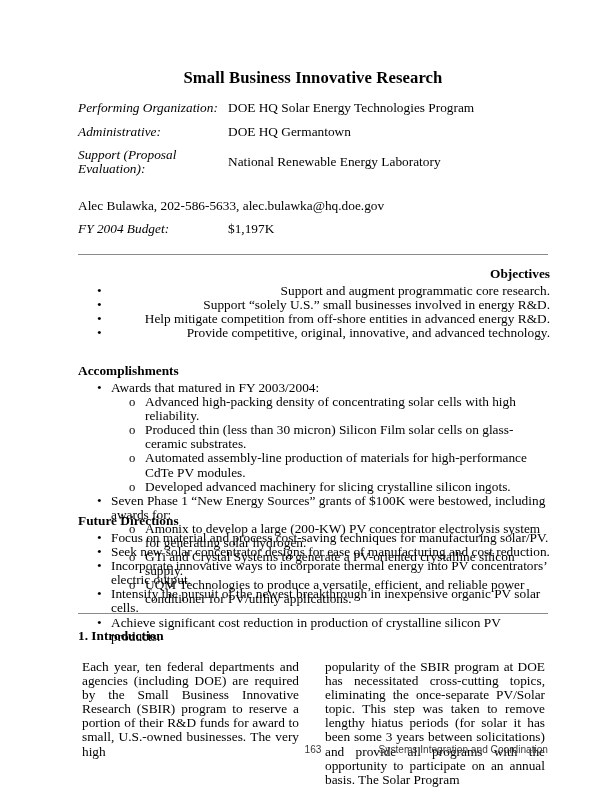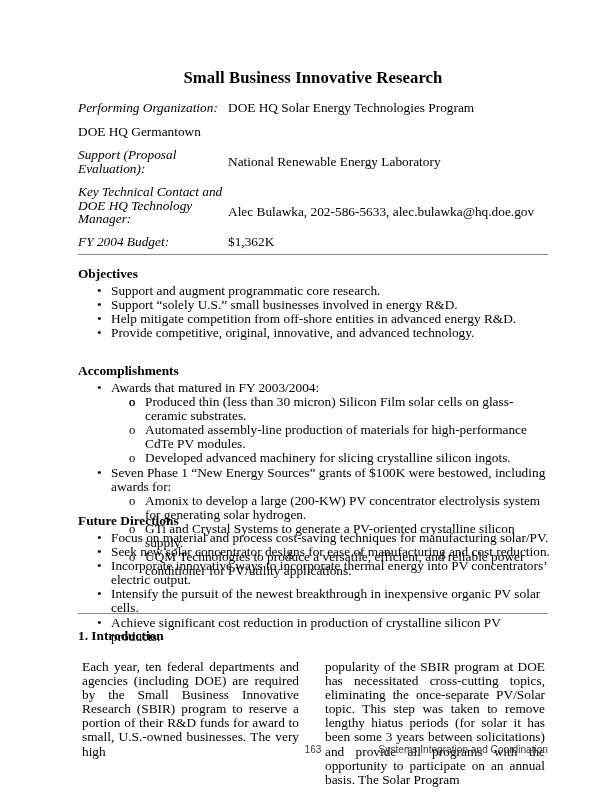--- a/index.html
+++ b/index.html
@@ -111,21 +111,21 @@
     line-height: 14.1px;
   }
   ul.lvl2 > li > .bullet {
     position: absolute;
     left: 18px;
     top: 0;
     font-size: 9.5pt;
     line-height: 14.1px;
   }
 
-  #objectives { top: 266px; }
+  #objectives { top: 266px; text-align: right; }
   #accomplishments { top: 345px; margin-top: 18px; }
   #future { top: 513px; }
 
   
   .intro-head {
     position: absolute;
     left: 70px;
     top: 628px;
     font-size: 10pt;
     font-weight: bold;
@@ -177,50 +177,49 @@
     <div class="info-row">
       <div class="info-label">
         <span class="lbl-line">Performing Organization:</span>
       </div>
       <div class="info-value">
         <span class="val-line">DOE HQ Solar Energy Technologies Program</span>
       </div>
     </div>
 
     <div class="info-row">
+      <div class="info-label">
+        <span class="lbl-line">Administrative:</span>
+      </div>
       <div class="info-value">
         <span class="val-line">DOE HQ Germantown</span>
       </div>
     </div>
 
     <div class="info-row">
       <div class="info-label">
         <span class="lbl-line">Support (Proposal Evaluation):</span>
       </div>
       <div class="info-value">
         <span class="val-line">National Renewable Energy Laboratory</span>
       </div>
     </div>
 
     <div class="info-row">
-      <div class="info-label">
-        <span class="lbl-line">Key Technical Contact and</span>
-        <span class="lbl-line">DOE HQ Technology Manager:</span>
-      </div>
       <div class="info-value">
         <span class="val-line" style="margin-top:13.2px">Alec Bulawka, 202-586-5633, alec.bulawka@hq.doe.gov</span>
       </div>
     </div>
 
     <div class="info-row">
       <div class="info-label">
         <span class="lbl-line">FY 2004 Budget:</span>
       </div>
       <div class="info-value">
-        <span class="val-line">$1,362K</span>
+        <span class="val-line">$1,197K</span>
       </div>
     </div>
 
   </div>
 
   <div class="hrule hrule-top"></div>
 
   <div class="section" id="objectives">
     <h2>Objectives</h2>
     <ul class="lvl1">
@@ -246,20 +245,21 @@
   <div class="section" id="accomplishments">
     <h2>Accomplishments</h2>
     <ul class="lvl1">
 
       <li>
         <span class="bullet">•</span>
         <span>Awards that matured in FY 2003/2004:</span>
         <ul class="lvl2">
           <li>
             <span class="bullet">o</span>
+            <span>Advanced high-packing density of concentrating solar cells with high reliability.</span>
           </li>
           <li>
             <span class="bullet">o</span>
             <span>Produced thin (less than 30 micron) Silicon Film solar cells on glass-ceramic substrates.</span>
           </li>
           <li>
             <span class="bullet">o</span>
             <span>Automated assembly-line production of materials for high-performance CdTe PV modules.</span>
           </li>
           <li>

